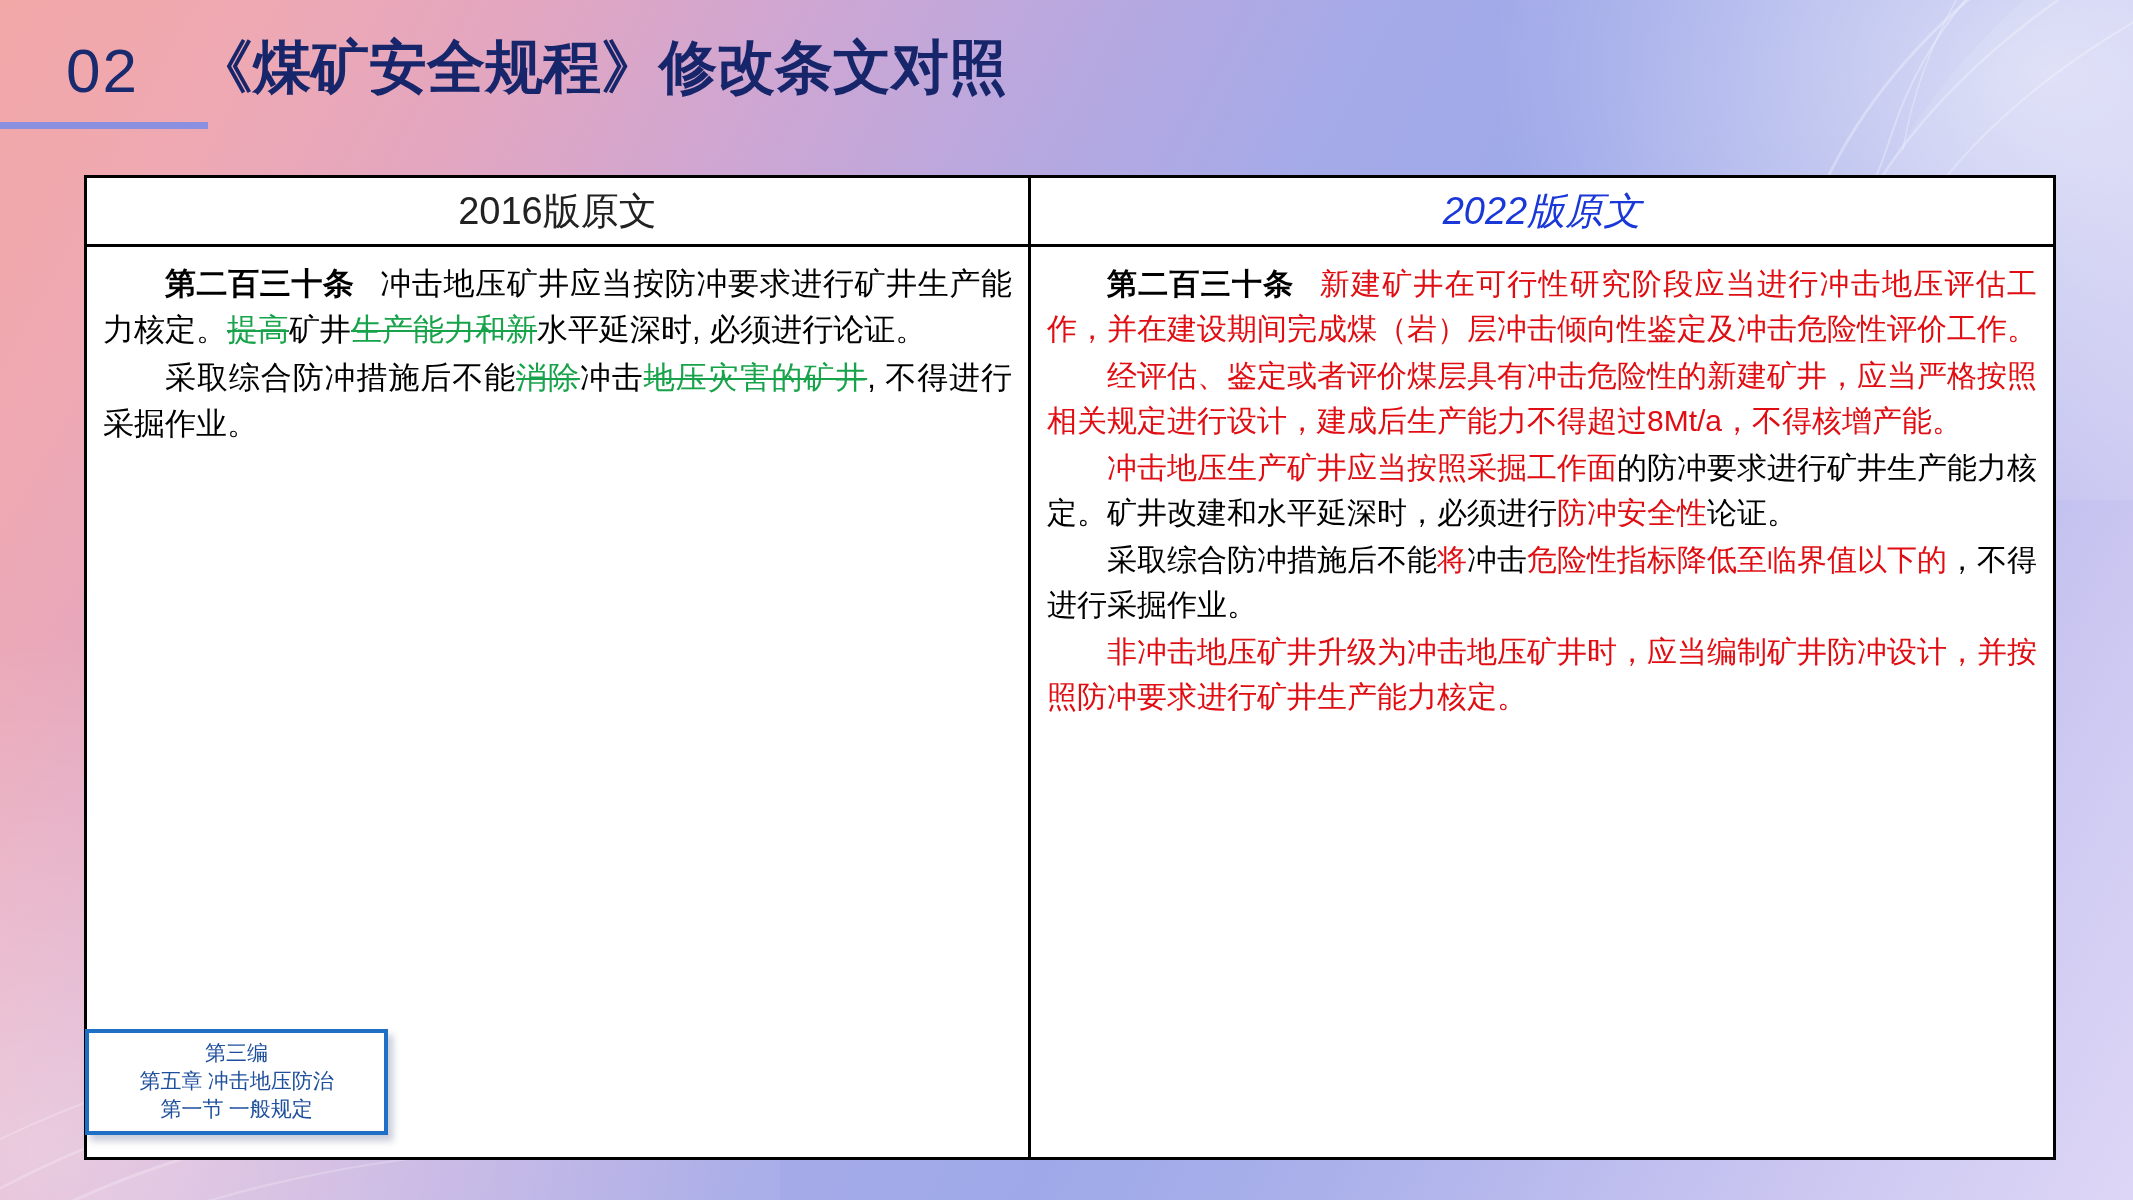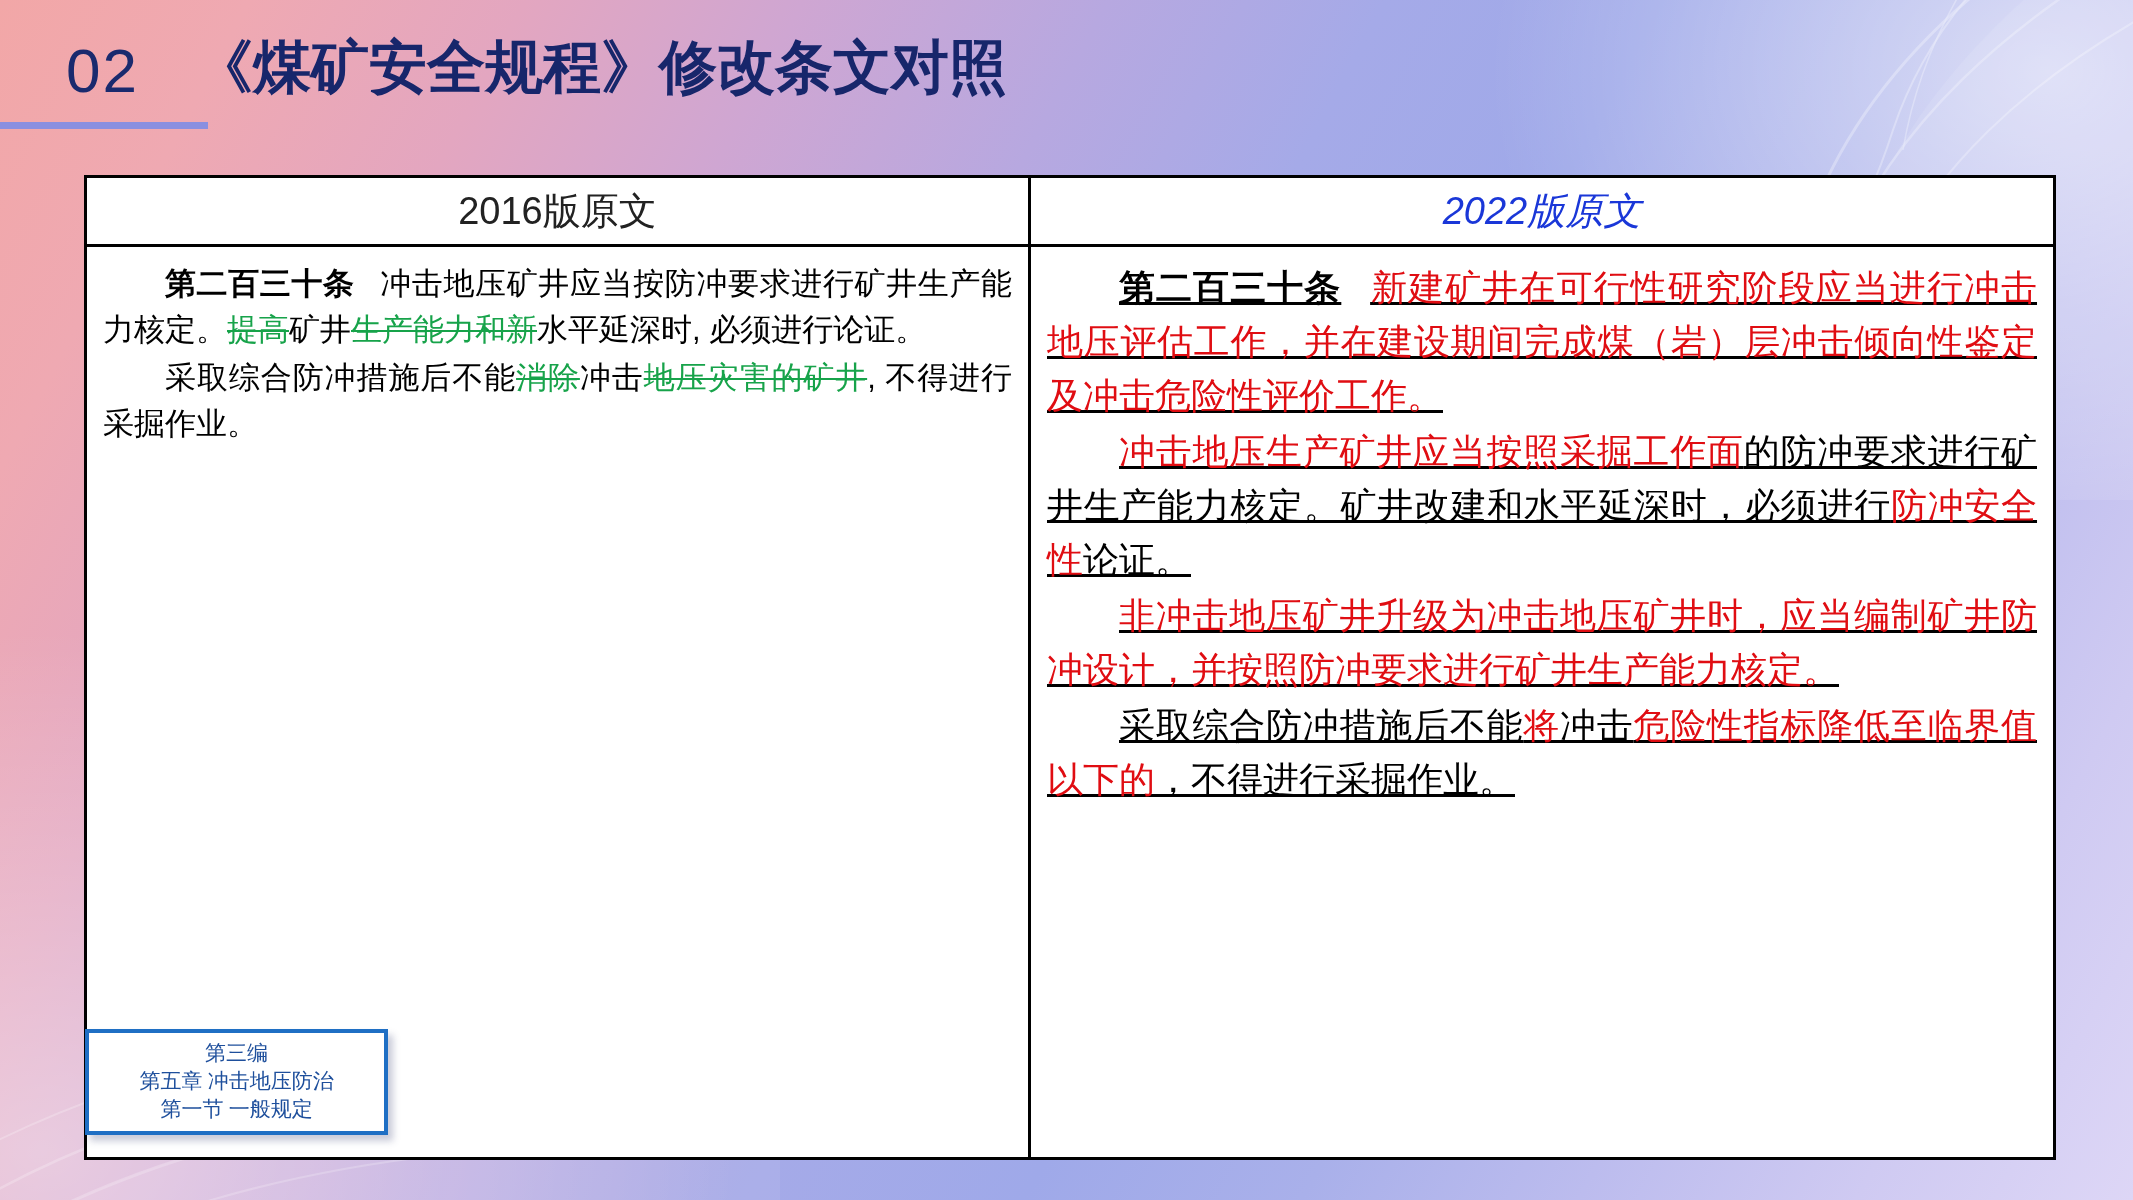--- a/index.html
+++ b/index.html
@@ -126,21 +126,21 @@
   .para {
     font-size: 31px;
     line-height: 1.48;
     color: #000000;
     text-align: justify;
     text-justify: inter-ideograph;
     margin: 0 0 2px 0;
     text-indent: 2em;
     font-family: "Liberation Sans", "DejaVu Sans", sans-serif;
   }
-  .para.right-para { font-size: 36px; line-height: 1.50; text-decoration: underline; }
+  .para.right-para { font-size: 30px; line-height: 1.50; }
 
   .art-no { font-weight: 700; }
   .sp { display: inline-block; width: .8em; }
 
   .del {
     color: #17a34a;
     text-decoration: line-through;
     text-decoration-thickness: 2px;
   }
   .ins { color: #e00d12; }
@@ -212,23 +212,24 @@
       <div class="col-right th th-right">2022版原文</div>
     </div>
 
     <div id="table-body">
       <div class="col-left cell" id="left-cell">
           <div class="para"><span class="art-no">第二百三十条</span><span class="sp"></span><span>冲击地压矿井应当按防冲要求进行矿井生产能力核定。</span><span class="del">提高</span><span>矿井</span><span class="del">生产能力和新</span><span>水平延深时</span><span>, </span><span>必须进行论证。</span></div>
           <div class="para"><span>采取综合防冲措施后不能</span><span class="del">消除</span><span>冲击</span><span class="del">地压灾害的矿井</span><span>, 不得进行采掘作业。</span></div>
         </div>
       <div class="col-right cell" id="right-cell">
           <div class="para right-para"><span class="art-no">第二百三十条</span><span class="sp"></span><span class="ins">新建矿井在可行性研究阶段应当进行冲击地压评估工作，并在建设期间完成煤（岩）层冲击倾向性鉴定及冲击危险性评价工作。</span></div>
+          <div class="para right-para"><span class="ins">经评估、鉴定或者评价煤层具有冲击危险性的新建矿井，应当严格按照相关规定进行设计，建成后生产能力不得超过8Mt/a，不得核增产能。</span></div>
           <div class="para right-para"><span class="ins">冲击地压生产矿井应当按照采掘工作面</span><span>的防冲要求进行矿井生产能力核定。矿井改建和水平延深时，必须进行</span><span class="ins">防冲安全性</span><span>论证。</span></div>
+          <div class="para right-para"><span>采取综合防冲措施后不能</span><span class="ins">将</span><span>冲击</span><span class="ins">危险性指标降低至临界值以下的</span><span>，不得进行采掘作业。</span></div>
           <div class="para right-para"><span class="ins">非冲击地压矿井升级为冲击地压矿井时，应当编制矿井防冲设计，并按照防冲要求进行矿井生产能力核定。</span></div>
-          <div class="para right-para"><span>采取综合防冲措施后不能</span><span class="ins">将</span><span>冲击</span><span class="ins">危险性指标降低至临界值以下的</span><span>，不得进行采掘作业。</span></div>
         </div>
     </div>
 
   </div>
 
   <div id="chapter-badge">
     <div class="badge-line">第三编</div>
     <div class="badge-line">第五章  冲击地压防治</div>
     <div class="badge-line">第一节  一般规定</div>
   </div>

